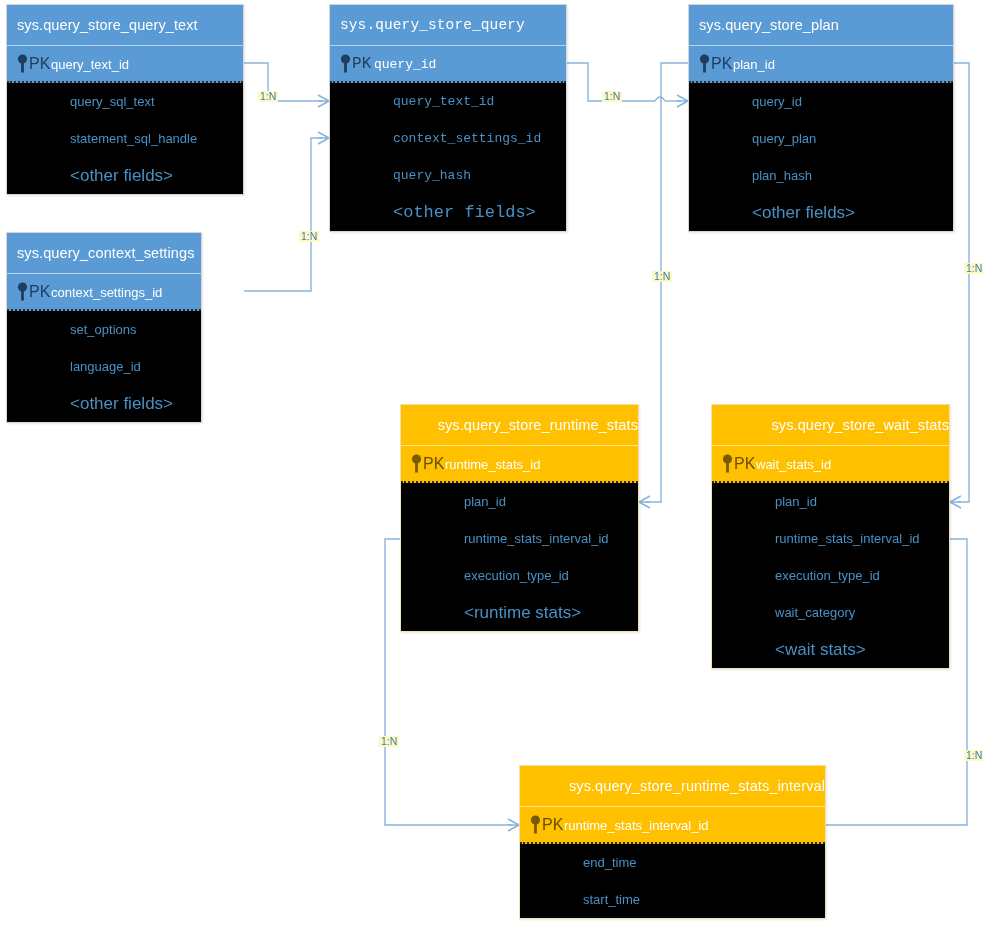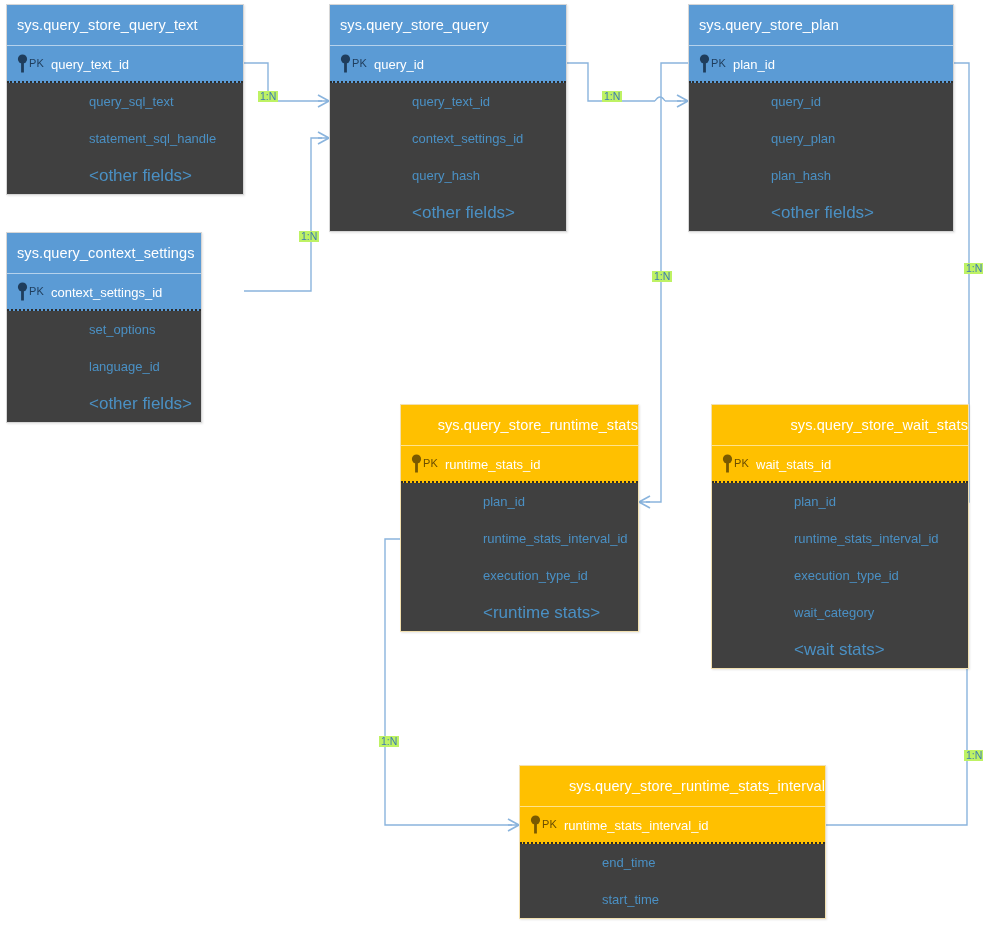--- a/index.html
+++ b/index.html
@@ -23,21 +23,21 @@
   #connectors {
     position: absolute;
     left: 0; top: 0;
     width: 983px;
     height: 933px;
     pointer-events: none;
   }
   .entity {
     position: absolute;
     box-sizing: border-box;
-    background: #404040;
+    background: #000000;
     border: 1px solid #d6d6d6;
     box-shadow: 1px 1px 2px rgba(0,0,0,0.10);
   }
   .entity .ent-title {
     box-sizing: border-box;
     height: 40px;
     line-height: 40px;
     padding-left: 10px;
     color: #ffffff;
     font-size: 14.5px;
@@ -58,25 +58,24 @@
     white-space: nowrap;
   }
   .entity .ent-fields {
     box-sizing: border-box;
     padding: 0;
   }
   .entity .field {
     box-sizing: border-box;
     height: 37px;
     line-height: 37px;
-    padding-left: 50px;
+    padding-left: 63px;
     color: #4a90c4;
     font-size: 13px;
     white-space: nowrap;
-    margin-left: 32px;
   }
   .entity .field.meta {
     font-size: 17px;
   }
   
   .entity.blue .ent-title { background: #5b9bd5; }
   .entity.blue .ent-pk { background: #5b9bd5; }
   
   .entity.orange .ent-title { background: #ffc000; text-align: right; }
   .entity.orange .ent-pk { background: #ffc000; }
@@ -87,32 +86,32 @@
     left: 10px;
     top: 50%;
     transform: translateY(-50%);
     display: flex;
     align-items: center;
     gap: 1px;
     height: 20px;
   }
   .key-glyph { display:block; }
   .pk-label {
-    font-size: 11px;
+    font-size: 16px;
     line-height: 1;
     letter-spacing: 0.2px;
   }
   .blue .pk-label { color: #1f3d5c; }
   .orange .pk-label { color: #6b4e00; }
 
   .rel-label {
     position: absolute;
     font-size: 10.5px;
     color: #3e7cb1;
-    background: #bef264;
+    background: #fef9c3;
     padding: 0 2px;
     line-height: 11px;
     white-space: nowrap;
   }
 </style>
 </head>
 <body>
 
 <div id="canvas">
 
@@ -173,21 +172,21 @@
               <circle cx="5.5" cy="5" r="1.5" fill="#ffffff" opacity="0.0"></circle>
             </svg>
             <span class="pk-label">PK</span>
           </span><span>query_text_id</span></div>
         <div class="ent-fields">
           <div class="field">query_sql_text</div>
           <div class="field">statement_sql_handle</div>
           <div class="field meta">&lt;other fields&gt;</div>
         </div>
       </div>
-      <div class="entity blue" style="left: 329px; top: 4px; width: 238px;">
+      <div class="entity blue" style="left: 329px; top: 4px; width: 238px; font-family: Liberation Mono, monospace;">
         <div class="ent-title">sys.query_store_query</div>
         <div class="ent-pk"><span class="key-wrap">
             <svg class="key-glyph" width="11" height="19" viewBox="0 0 11 19" xmlns="http://www.w3.org/2000/svg">
               <circle cx="5.5" cy="5" r="4.6" fill="#1f3d5c"></circle>
               <rect x="4.1" y="7" width="2.8" height="11.5" fill="#1f3d5c"></rect>
               <circle cx="5.5" cy="5" r="1.5" fill="#ffffff" opacity="0.0"></circle>
             </svg>
             <span class="pk-label">PK</span>
           </span><span>query_id</span></div>
         <div class="ent-fields">
@@ -240,21 +239,21 @@
             </svg>
             <span class="pk-label">PK</span>
           </span><span>runtime_stats_id</span></div>
         <div class="ent-fields">
           <div class="field">plan_id</div>
           <div class="field">runtime_stats_interval_id</div>
           <div class="field">execution_type_id</div>
           <div class="field meta">&lt;runtime stats&gt;</div>
         </div>
       </div>
-      <div class="entity orange" style="left: 711px; top: 404px; width: 258px;">
+      <div class="entity orange" style="left: 711px; top: 404px; width: 239px;">
         <div class="ent-title">sys.query_store_wait_stats</div>
         <div class="ent-pk"><span class="key-wrap">
             <svg class="key-glyph" width="11" height="19" viewBox="0 0 11 19" xmlns="http://www.w3.org/2000/svg">
               <circle cx="5.5" cy="5" r="4.6" fill="#7a5a00"></circle>
               <rect x="4.1" y="7" width="2.8" height="11.5" fill="#7a5a00"></rect>
               <circle cx="5.5" cy="5" r="1.5" fill="#ffffff" opacity="0.0"></circle>
             </svg>
             <span class="pk-label">PK</span>
           </span><span>wait_stats_id</span></div>
         <div class="ent-fields">

